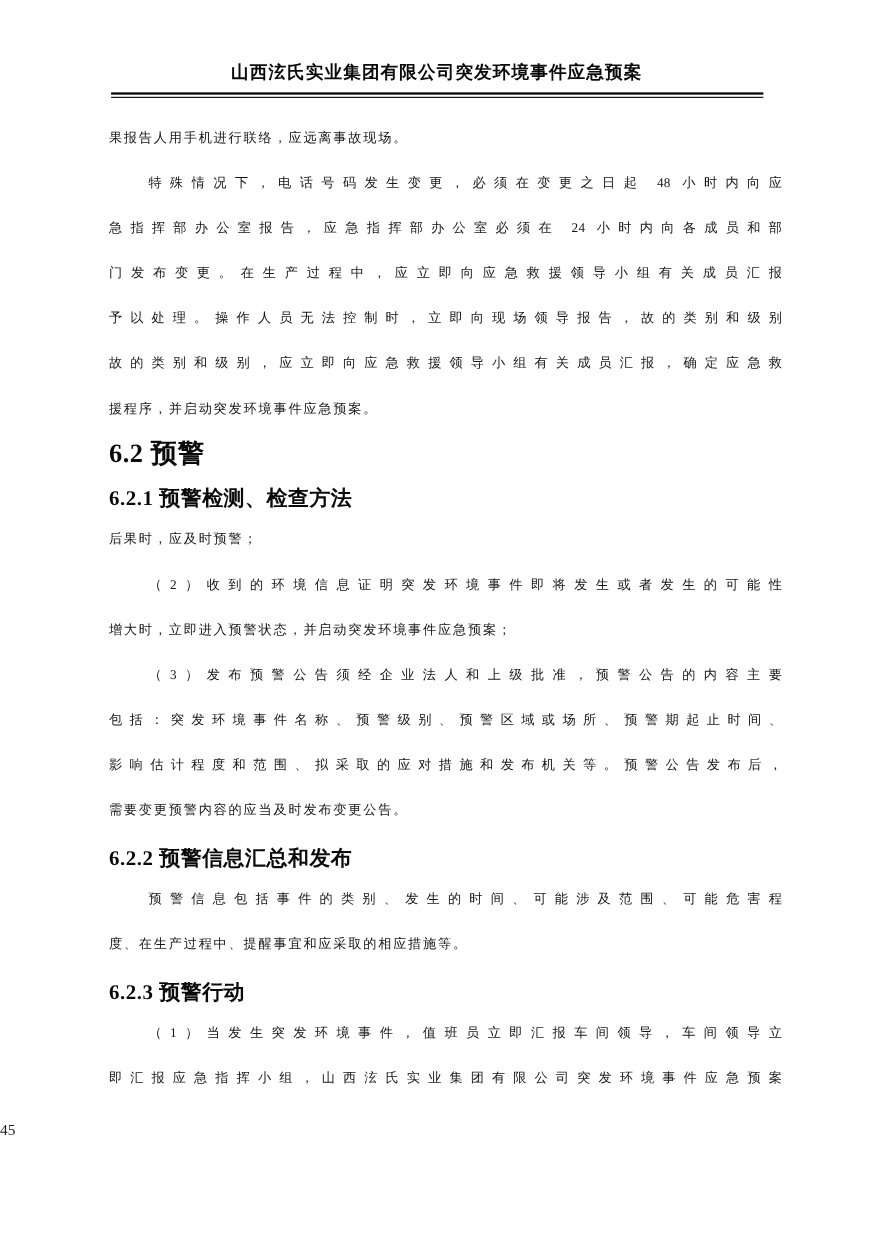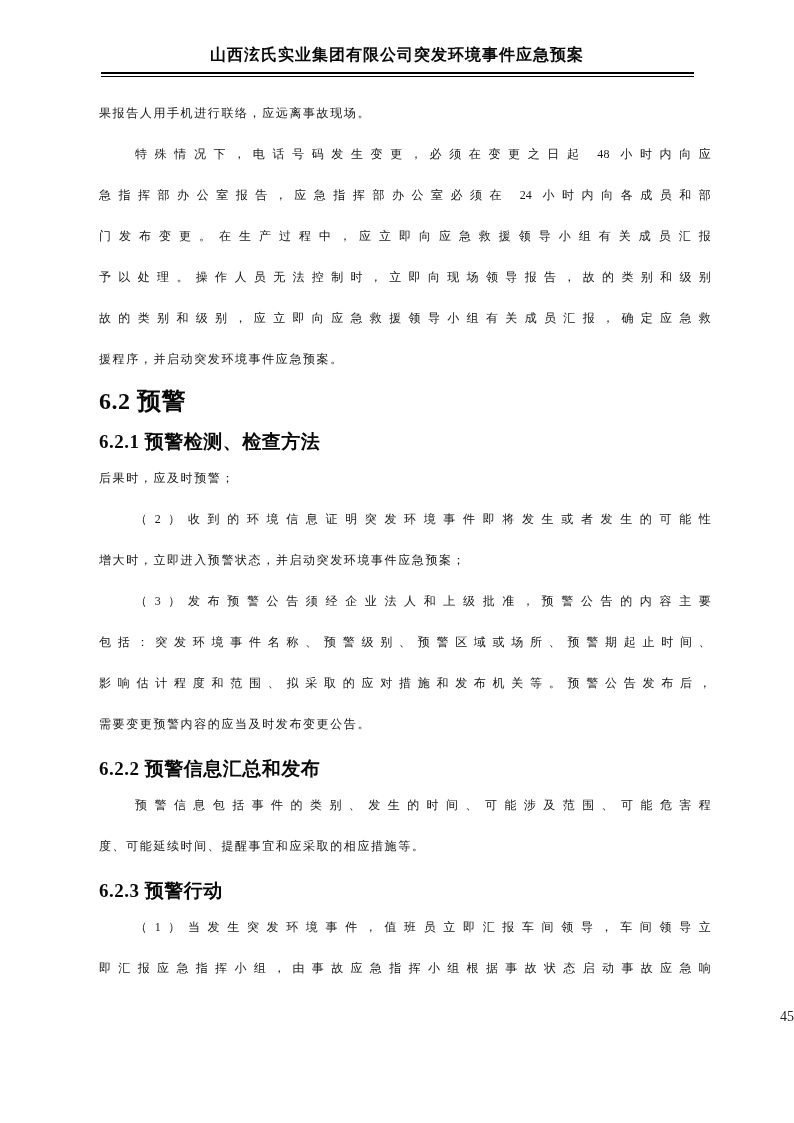--- a/index.html
+++ b/index.html
@@ -15,20 +15,21 @@
     box-sizing: border-box;
   }
   .doc-header { padding-top: 44px; }
   .header-title {
     text-align: center;
     font-weight: bold;
     font-size: 16px;
     line-height: 22px;
     letter-spacing: 1px;
     color: #0a0a0a;
+    margin-top: 12px;
   }
   .header-rule {
     width: 593px;
     margin: 6px auto 0 auto;
     height: 2px;
     border-top: 2.4px solid #000000;
     border-bottom: 1.2px solid #000000;
   }
   .doc-body {
     width: 612px;
@@ -58,21 +59,21 @@
   .h3 {
     font-size: 19px;
     font-weight: bold;
     line-height: 32px;
     margin-top: 8px;
     letter-spacing: 0.5px;
     color: #0a0a0a;
   }
   .doc-footer { margin-top: 18px; }
   .page-number {
-    text-align: right;
+    text-align: left;
     font-size: 14px;
     line-height: 20px;
     color: #222222;
     margin-top: 13px;
   }
 </style>
 </head>
 <body>
 
 <div class="page" style="color: rgb(22, 22, 22); background: rgb(255, 255, 255);">
@@ -94,22 +95,22 @@
       <div class="h3">6.2.1 预警检测、检查方法</div>
       <div class="line">后果时，应及时预警；</div>
       <div class="line indent fill">（2）收到的环境信息证明突发环境事件即将发生或者发生的可能性</div>
       <div class="line">增大时，立即进入预警状态，并启动突发环境事件应急预案；</div>
       <div class="line indent fill">（3）发布预警公告须经企业法人和上级批准，预警公告的内容主要</div>
       <div class="line fill">包括：突发环境事件名称、预警级别、预警区域或场所、预警期起止时间、</div>
       <div class="line fill">影响估计程度和范围、拟采取的应对措施和发布机关等。预警公告发布后，</div>
       <div class="line">需要变更预警内容的应当及时发布变更公告。</div>
       <div class="h3">6.2.2 预警信息汇总和发布</div>
       <div class="line indent fill">预警信息包括事件的类别、发生的时间、可能涉及范围、可能危害程</div>
-      <div class="line">度、可能延续时间、提醒事宜和应采取的相应措施等。</div>
+      <div class="line">度、在生产过程中、提醒事宜和应采取的相应措施等。</div>
       <div class="h3">6.2.3 预警行动</div>
       <div class="line indent fill">（1）当发生突发环境事件，值班员立即汇报车间领导，车间领导立</div>
-      <div class="line fill">即汇报应急指挥小组，由事故应急指挥小组根据事故状态启动事故应急响</div>
+      <div class="line fill">即汇报应急指挥小组，山西泫氏实业集团有限公司突发环境事件应急预案</div>
     </main>
 
   <footer class="doc-footer">
     <div class="page-number">45</div>
   </footer>
 </div>
 
 </body></html>

